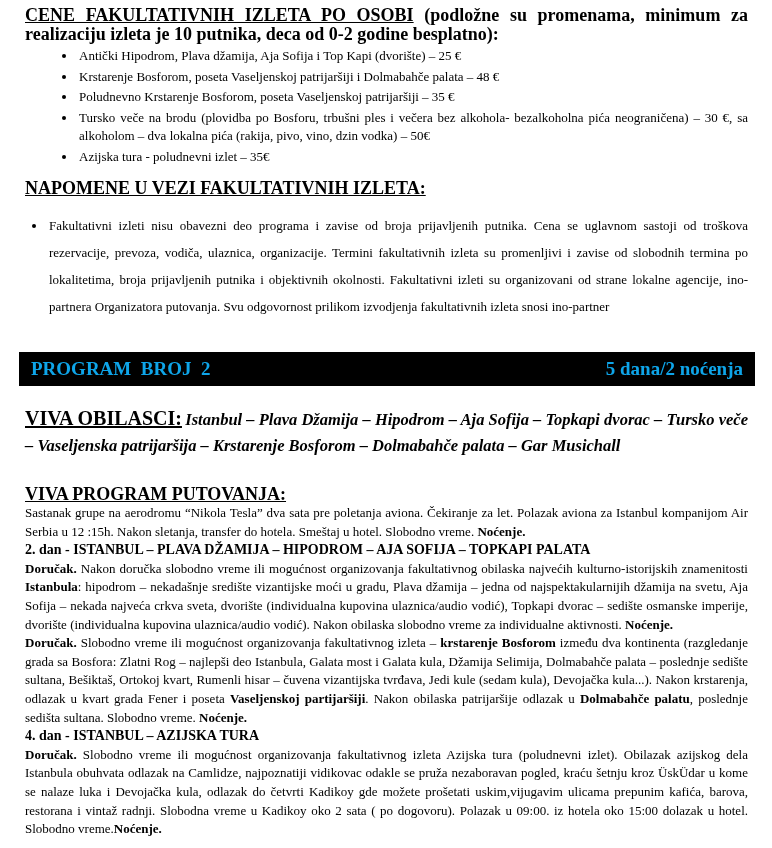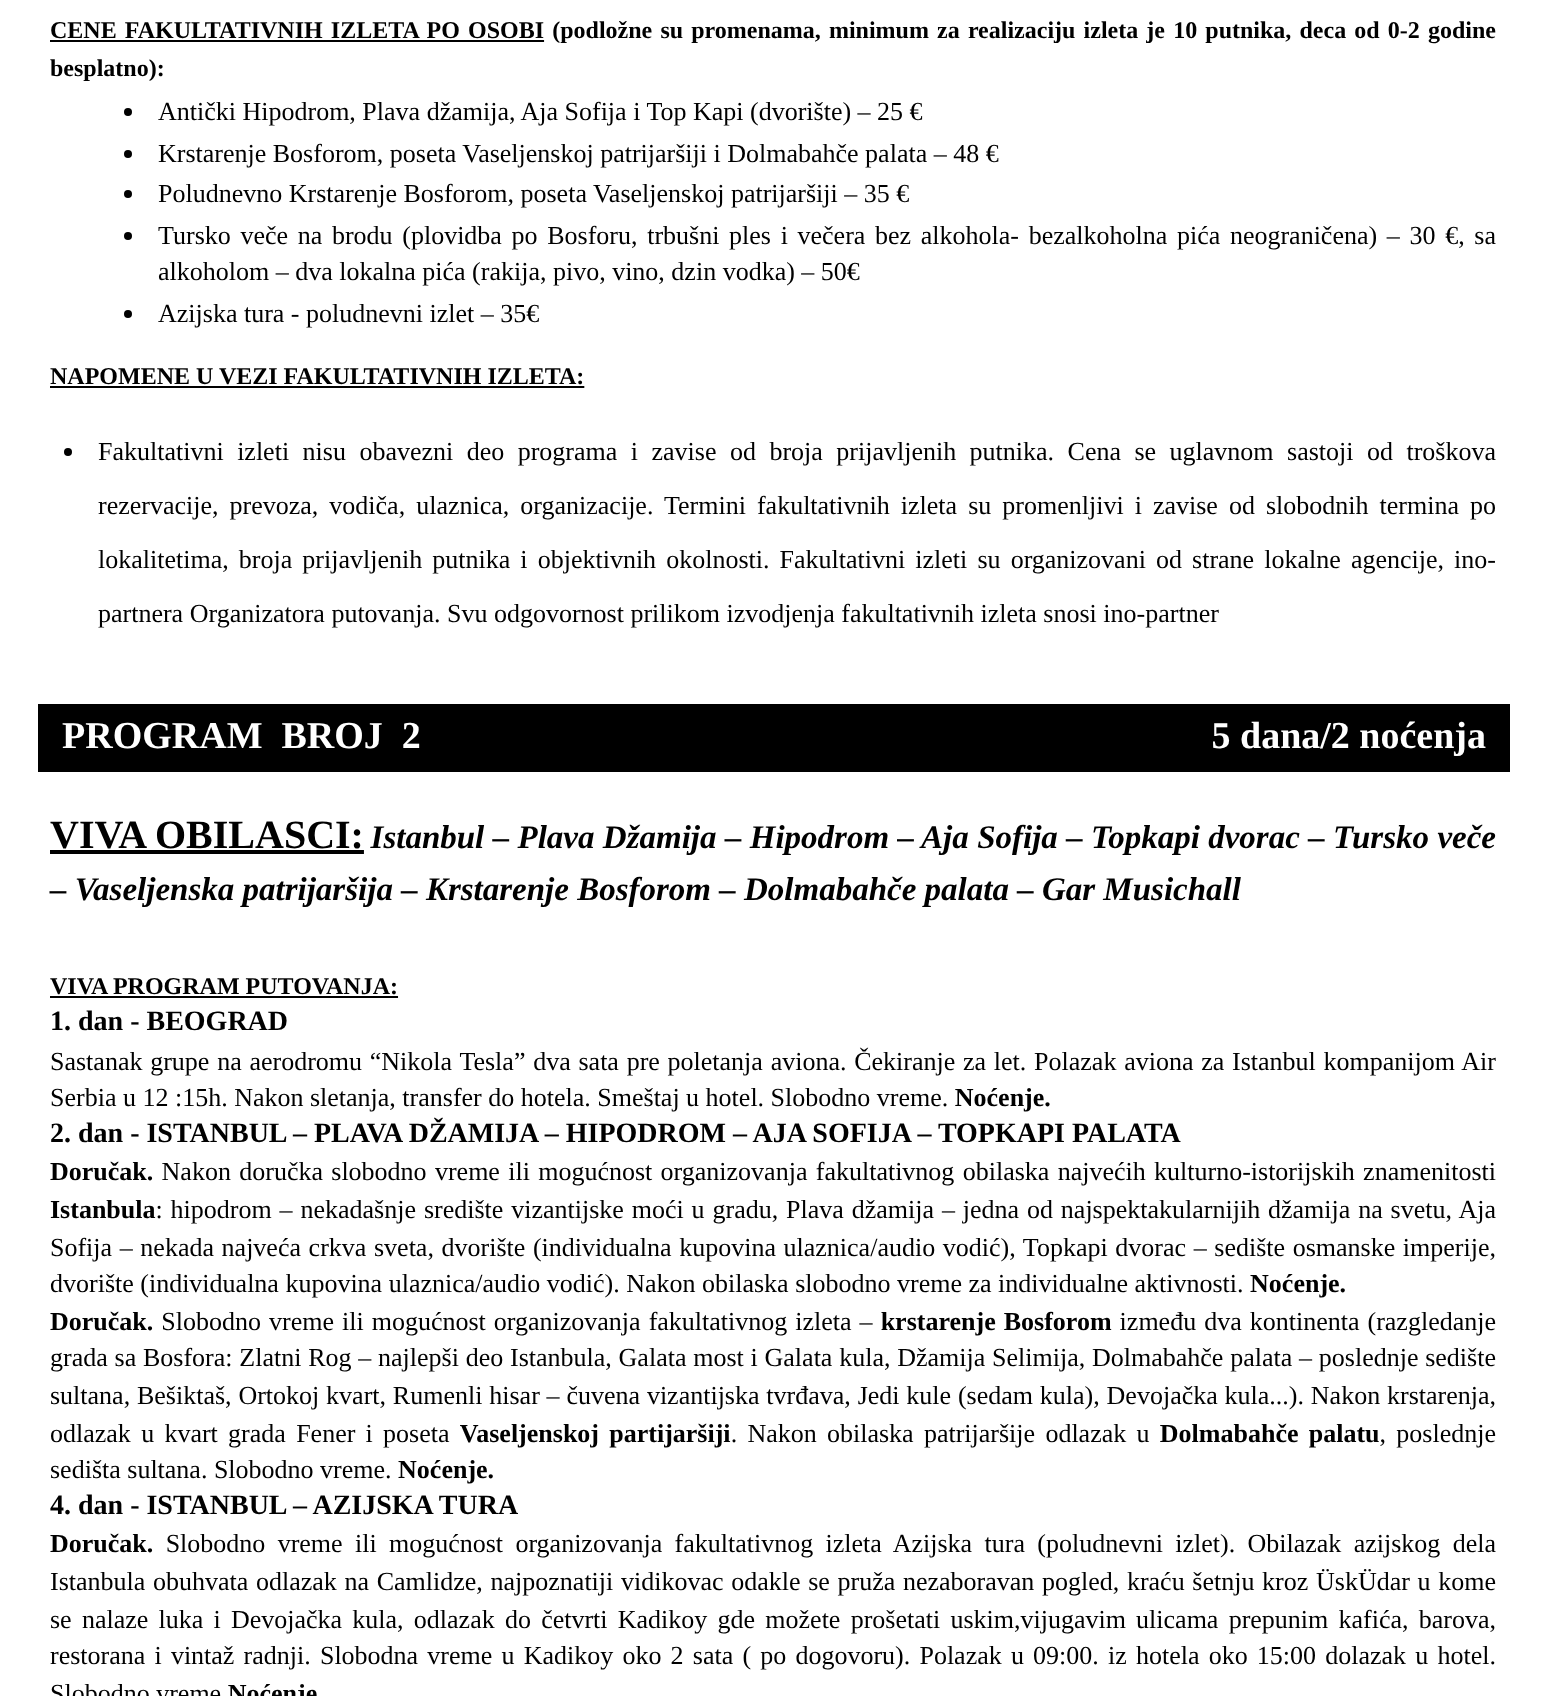--- a/index.html
+++ b/index.html
@@ -14,21 +14,21 @@
     font-size: 13px;
   }
   .page { padding: 6px 24px 0 25px; }
 
   p, ul { margin: 0; padding: 0; }
 
   .b { font-weight: bold; }
   .u { text-decoration: underline; }
 
   .heading {
-    font-size: 12px;
+    font-size: 18px;
     font-weight: bold;
     line-height: 19px;
     text-align: justify;
   }
 
   .prices-list {
     margin: 3px 0 0 34px;
     padding-left: 18px;
     list-style: disc outside;
   }
@@ -49,21 +49,21 @@
   .notes-list li {
     line-height: 27px;
     text-align: justify;
     padding-left: 2px;
     margin-top: 14px;
   }
 
   .banner {
     margin: 32px -7px 0 -6px;
     background: #000000;
-    color: #ffffff;
+    color: #0ea5e9;
     display: flex;
     justify-content: space-between;
     align-items: center;
     padding: 5px 12px 6px 12px;
     font-weight: bold;
     font-size: 19px;
     line-height: 23px;
   }
   .banner-title { white-space: pre; }
 
@@ -123,21 +123,20 @@
   </div>
 
   <p class="overview">
     <span class="overview-label">VIVA OBILASCI:</span>
     <span class="overview-route">Istanbul – Plava Džamija – Hipodrom – Aja Sofija – Topkapi dvorac – Tursko veče – Vaseljenska patrijaršija – Krstarenje Bosforom – Dolmabahče palata – Gar Musichall</span>
   </p>
 
   <p class="heading program-heading"><span class="b u">VIVA PROGRAM PUTOVANJA:</span></p>
 
   <div class="day">
-    <p class="day-title">1. dan - BEOGRAD</p>
     <p class="day-body"><span>Sastanak grupe na aerodromu “Nikola Tesla” dva sata pre poletanja aviona. Čekiranje za let. Polazak aviona za Istanbul kompanijom Air Serbia u 12 :15h. Nakon sletanja, transfer do hotela. Smeštaj u hotel. Slobodno vreme. </span><span class="b">Noćenje.</span></p>
   </div>
 
   <div class="day">
     <p class="day-title">2. dan - ISTANBUL – PLAVA DŽAMIJA – HIPODROM – AJA SOFIJA – TOPKAPI PALATA</p>
     <p class="day-body"><span class="b">Doručak.</span><span> Nakon doručka slobodno vreme ili mogućnost organizovanja fakultativnog obilaska najvećih kulturno-istorijskih znamenitosti </span><span class="b">Istanbula</span><span>: hipodrom – nekadašnje središte vizantijske moći u gradu, Plava džamija – jedna od najspektakularnijih džamija na svetu, Aja Sofija – nekada najveća crkva sveta, dvorište (individualna kupovina ulaznica/audio vodić), Topkapi dvorac – sedište osmanske imperije, dvorište (individualna kupovina ulaznica/audio vodić). Nakon obilaska slobodno vreme za individualne aktivnosti. </span><span class="b">Noćenje.</span></p>
   </div>
 
   <div class="day">
     <p class="day-body"><span class="b">Doručak.</span><span> Slobodno vreme ili mogućnost organizovanja fakultativnog izleta – </span><span class="b">krstarenje Bosforom</span><span> između dva kontinenta (razgledanje grada sa Bosfora: Zlatni Rog – najlepši deo Istanbula, Galata most i Galata kula, Džamija Selimija, Dolmabahče palata – poslednje sedište sultana, Bešiktaš, Ortokoj kvart, Rumenli hisar – čuvena vizantijska tvrđava, Jedi kule (sedam kula), Devojačka kula...). Nakon krstarenja, odlazak u kvart grada Fener i poseta </span><span class="b">Vaseljenskoj partijaršiji</span><span>. Nakon obilaska patrijaršije odlazak u </span><span class="b">Dolmabahče palatu</span><span>, poslednje sedišta sultana. Slobodno vreme. </span><span class="b">Noćenje.</span></p>

